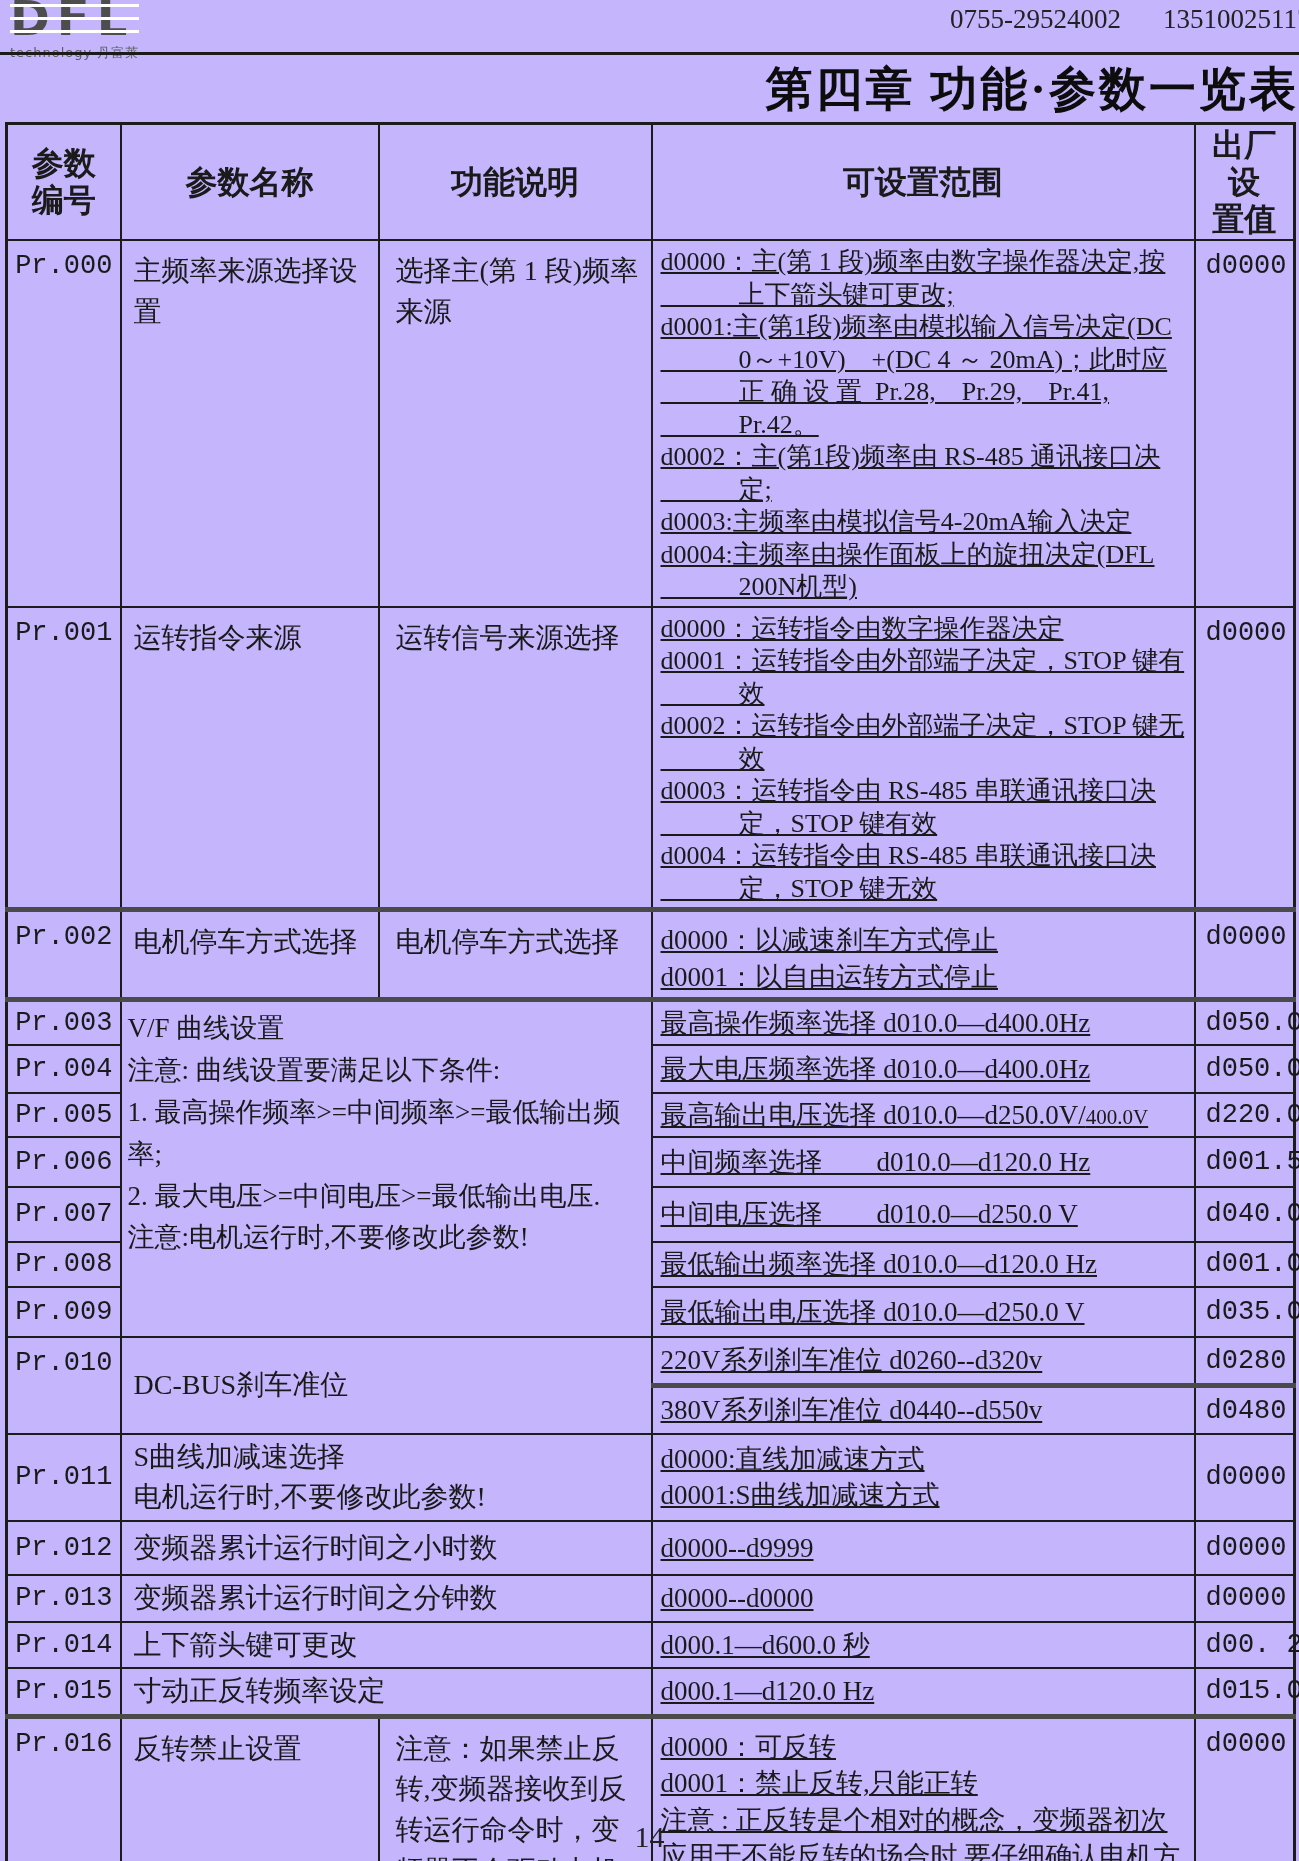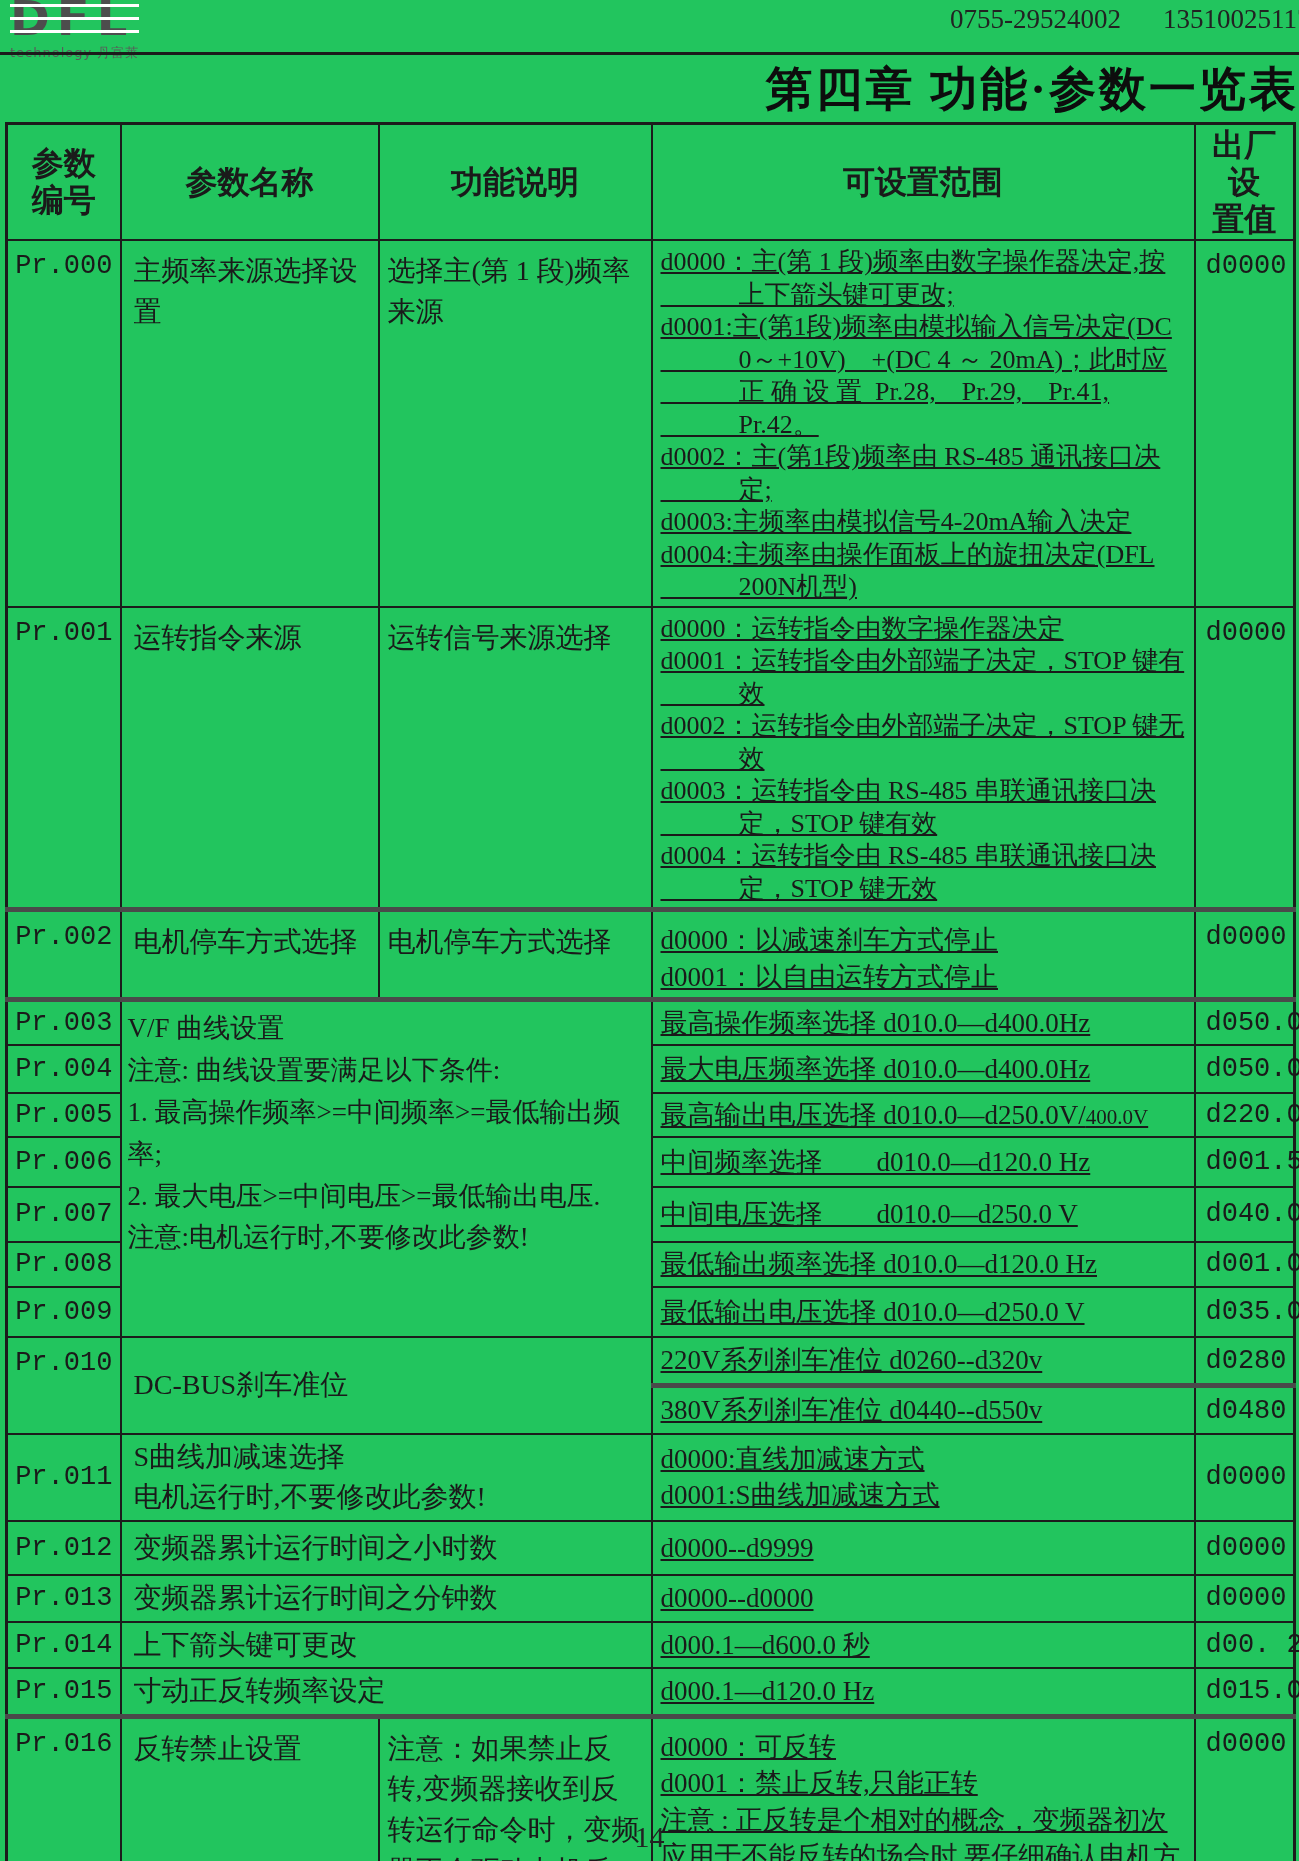--- a/index.html
+++ b/index.html
@@ -1,19 +1,19 @@
 <!DOCTYPE html>
 <html><head>
 <meta charset="utf-8">
 <style>
   html,body{margin:0;padding:0;background:#e8e8e8;}
   .page{
     position:relative;
     width:1299px;height:1861px;
-    background:#22c55e;
+    background:#c4b5fd;
     color:#1a1a1a;
     font-family:"Liberation Serif","DejaVu Serif",serif;
     overflow:hidden;
     margin:0 auto;
   }
   
   .logo{position:absolute;left:10px;top:-6px;}
   .logo-text{
     position:relative;
     font-family:"DejaVu Sans","Liberation Sans",sans-serif;
@@ -57,21 +57,21 @@
     white-space:pre-wrap;line-height:1.15;
   }
   tr.tk>td{border-top:5px solid #4a4a4a;}
   td.num{
     text-align:center;
     font-family:"Liberation Mono","DejaVu Sans Mono",monospace;
     font-size:27px;white-space:nowrap;
   }
   td.top{vertical-align:top;padding-top:10px;}
   td.name{padding-left:12px;line-height:1.45;border-radius:19px;}
-  td.func{padding-left:8px;line-height:1.45;}
+  td.func{padding-left:16px;line-height:1.45;}
   td.range{padding-left:8px;font-size:27px;line-height:1.35;text-decoration:underline;}
   td.val{
     font-family:"Liberation Mono","DejaVu Sans Mono",monospace;
     font-size:27px;padding-left:10px;white-space:nowrap;
   }
   .pre{white-space:pre-wrap;}
   td.dense{font-size:26px;line-height:32.5px;padding-top:5px;}
   .sm{font-size:21px;}
   td.vfcell{vertical-align:top;padding-top:6px;line-height:1.55;font-size:27px;}
   

